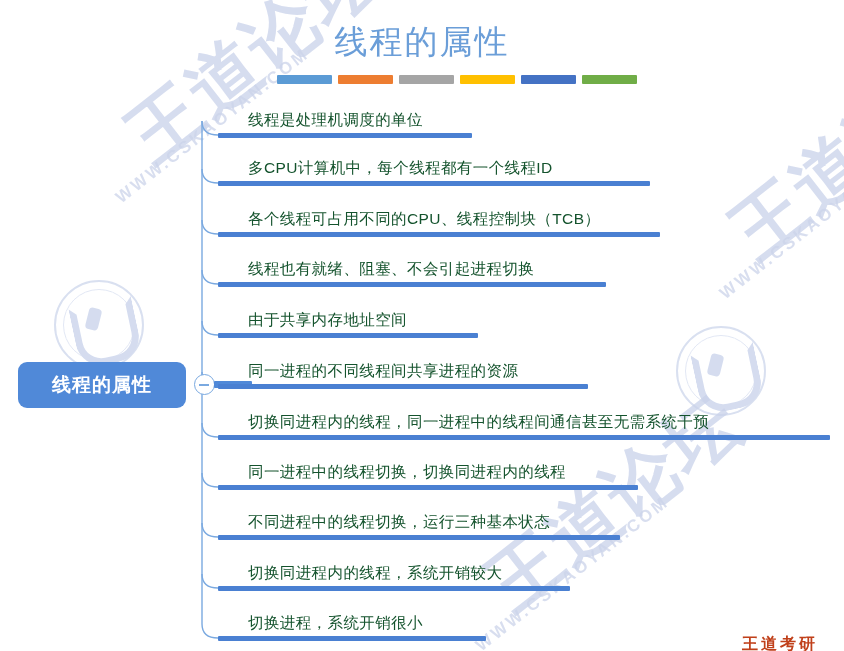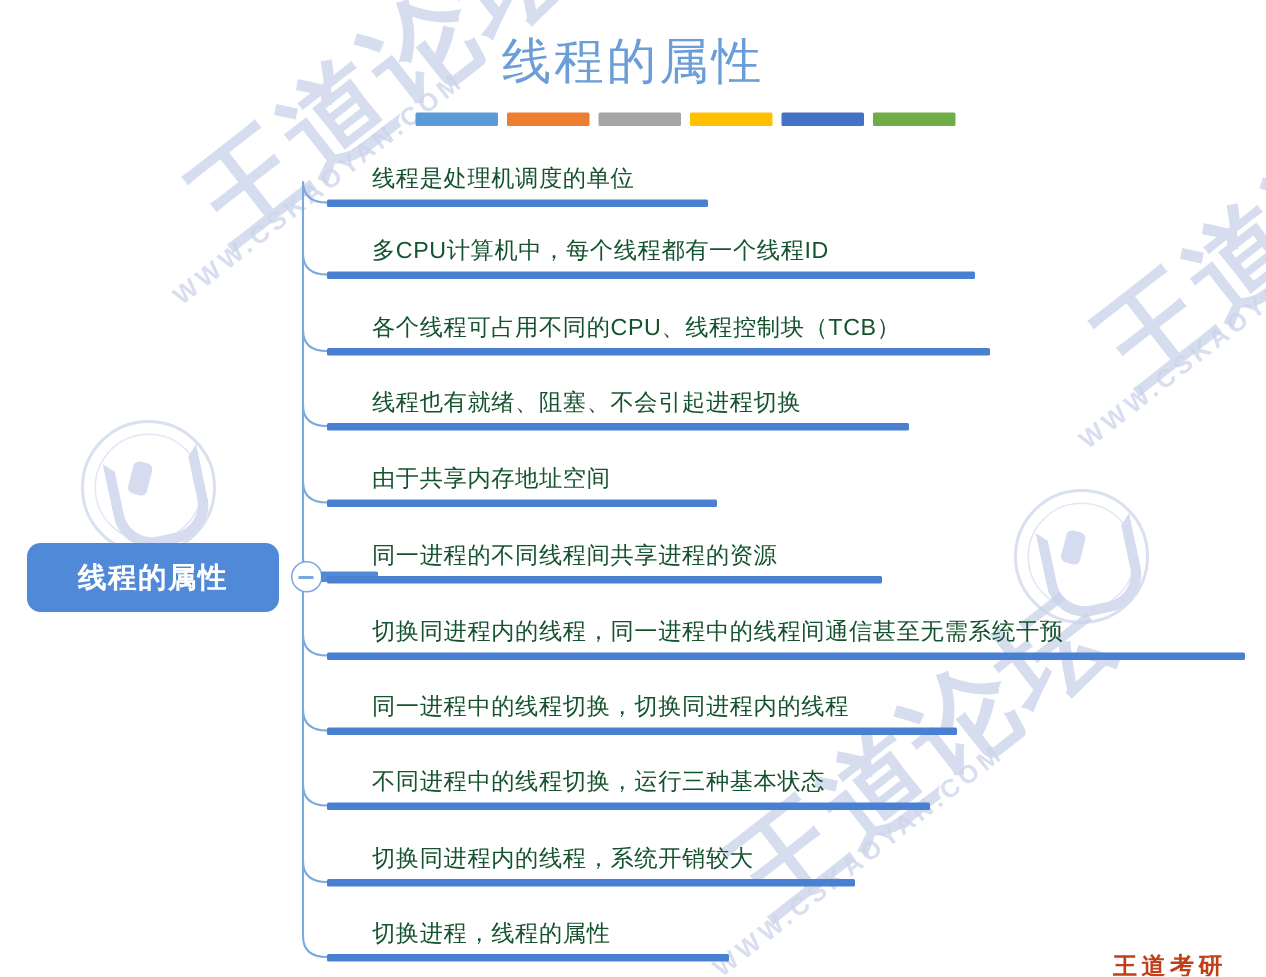--- a/index.html
+++ b/index.html
@@ -328,21 +328,21 @@
         </div>
         <div class="branch" style="top: 512px;">
           <div class="branch-label">不同进程中的线程切换，运行三种基本状态</div>
           <div class="branch-underline" style="width: 402px; top: 23px; background: rgb(74, 128, 210);"></div>
         </div>
         <div class="branch" style="top: 563px;">
           <div class="branch-label">切换同进程内的线程，系统开销较大</div>
           <div class="branch-underline" style="width: 352px; top: 23px; background: rgb(74, 128, 210);"></div>
         </div>
         <div class="branch" style="top: 613px;">
-          <div class="branch-label">切换进程，线程的属性</div>
+          <div class="branch-label">切换进程，系统开销很小</div>
           <div class="branch-underline" style="width: 268px; top: 23px; background: rgb(74, 128, 210);"></div>
         </div>
       </div>
   </div>
 
   <div class="brand-footer">王道考研</div>
 
 </div>
 
 </body></html>

